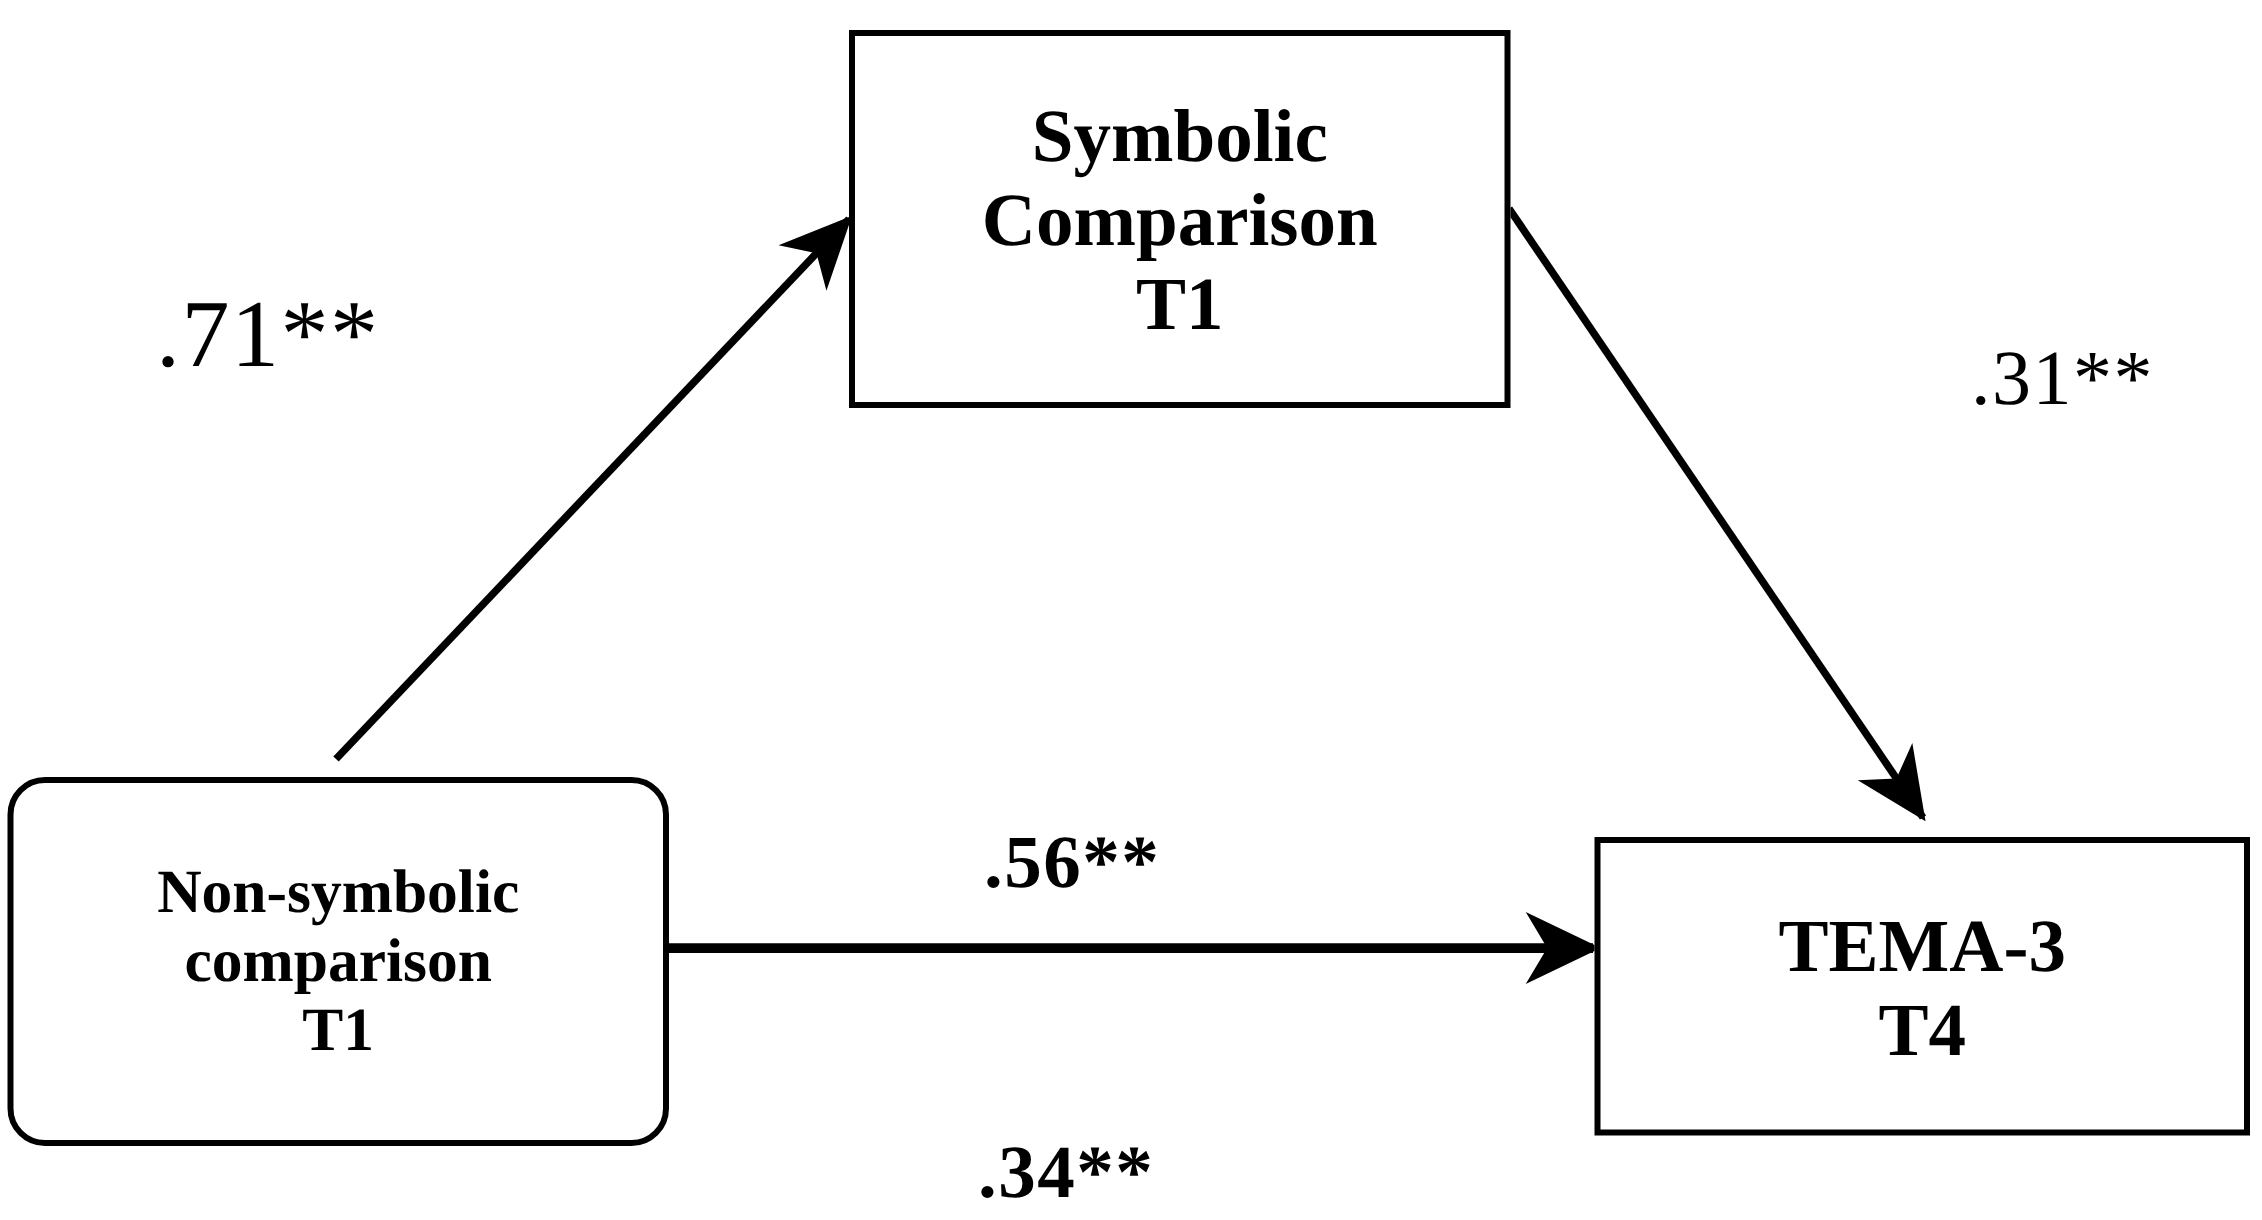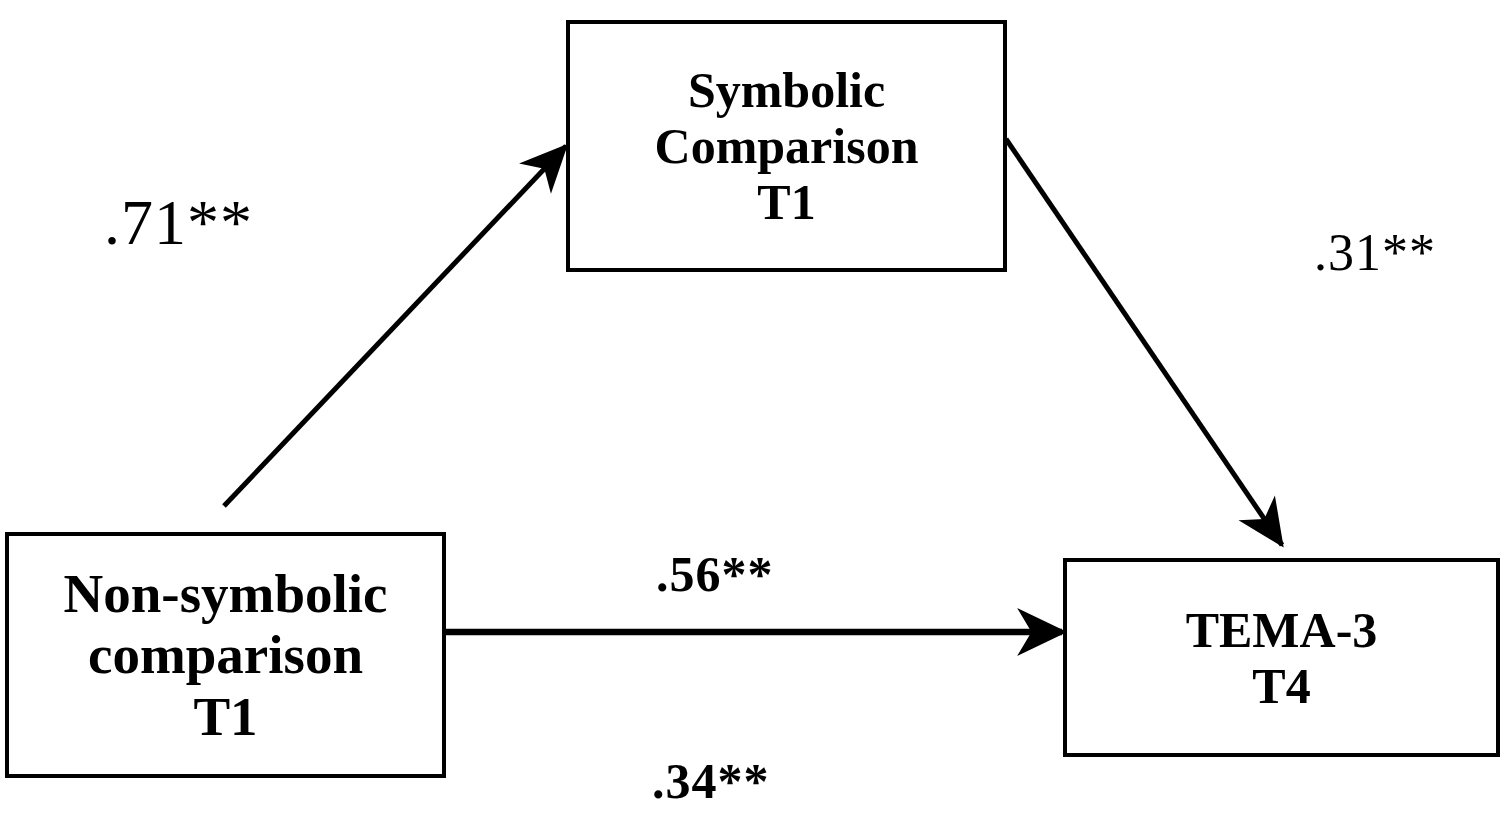--- a/index.html
+++ b/index.html
@@ -46,24 +46,25 @@
   }
   #node-symbolic-comparison {
     left: 566px;
     top: 8px;
     width: 441px;
     height: 252px;
     font-size: 50px;
   }
   #node-nonsymbolic-comparison {
     left: 5px;
-    top: 520px;
+    top: 506px;
     width: 441px;
     height: 246px;
-    font-size: 55px;
+    font-size: 41px;
+    border-radius: 25px;
   }
   #node-tema3 {
     left: 1063px;
     top: 546px;
     width: 437px;
     height: 199px;
     font-size: 50px;
   }
   .edge-label {
     position: absolute;

